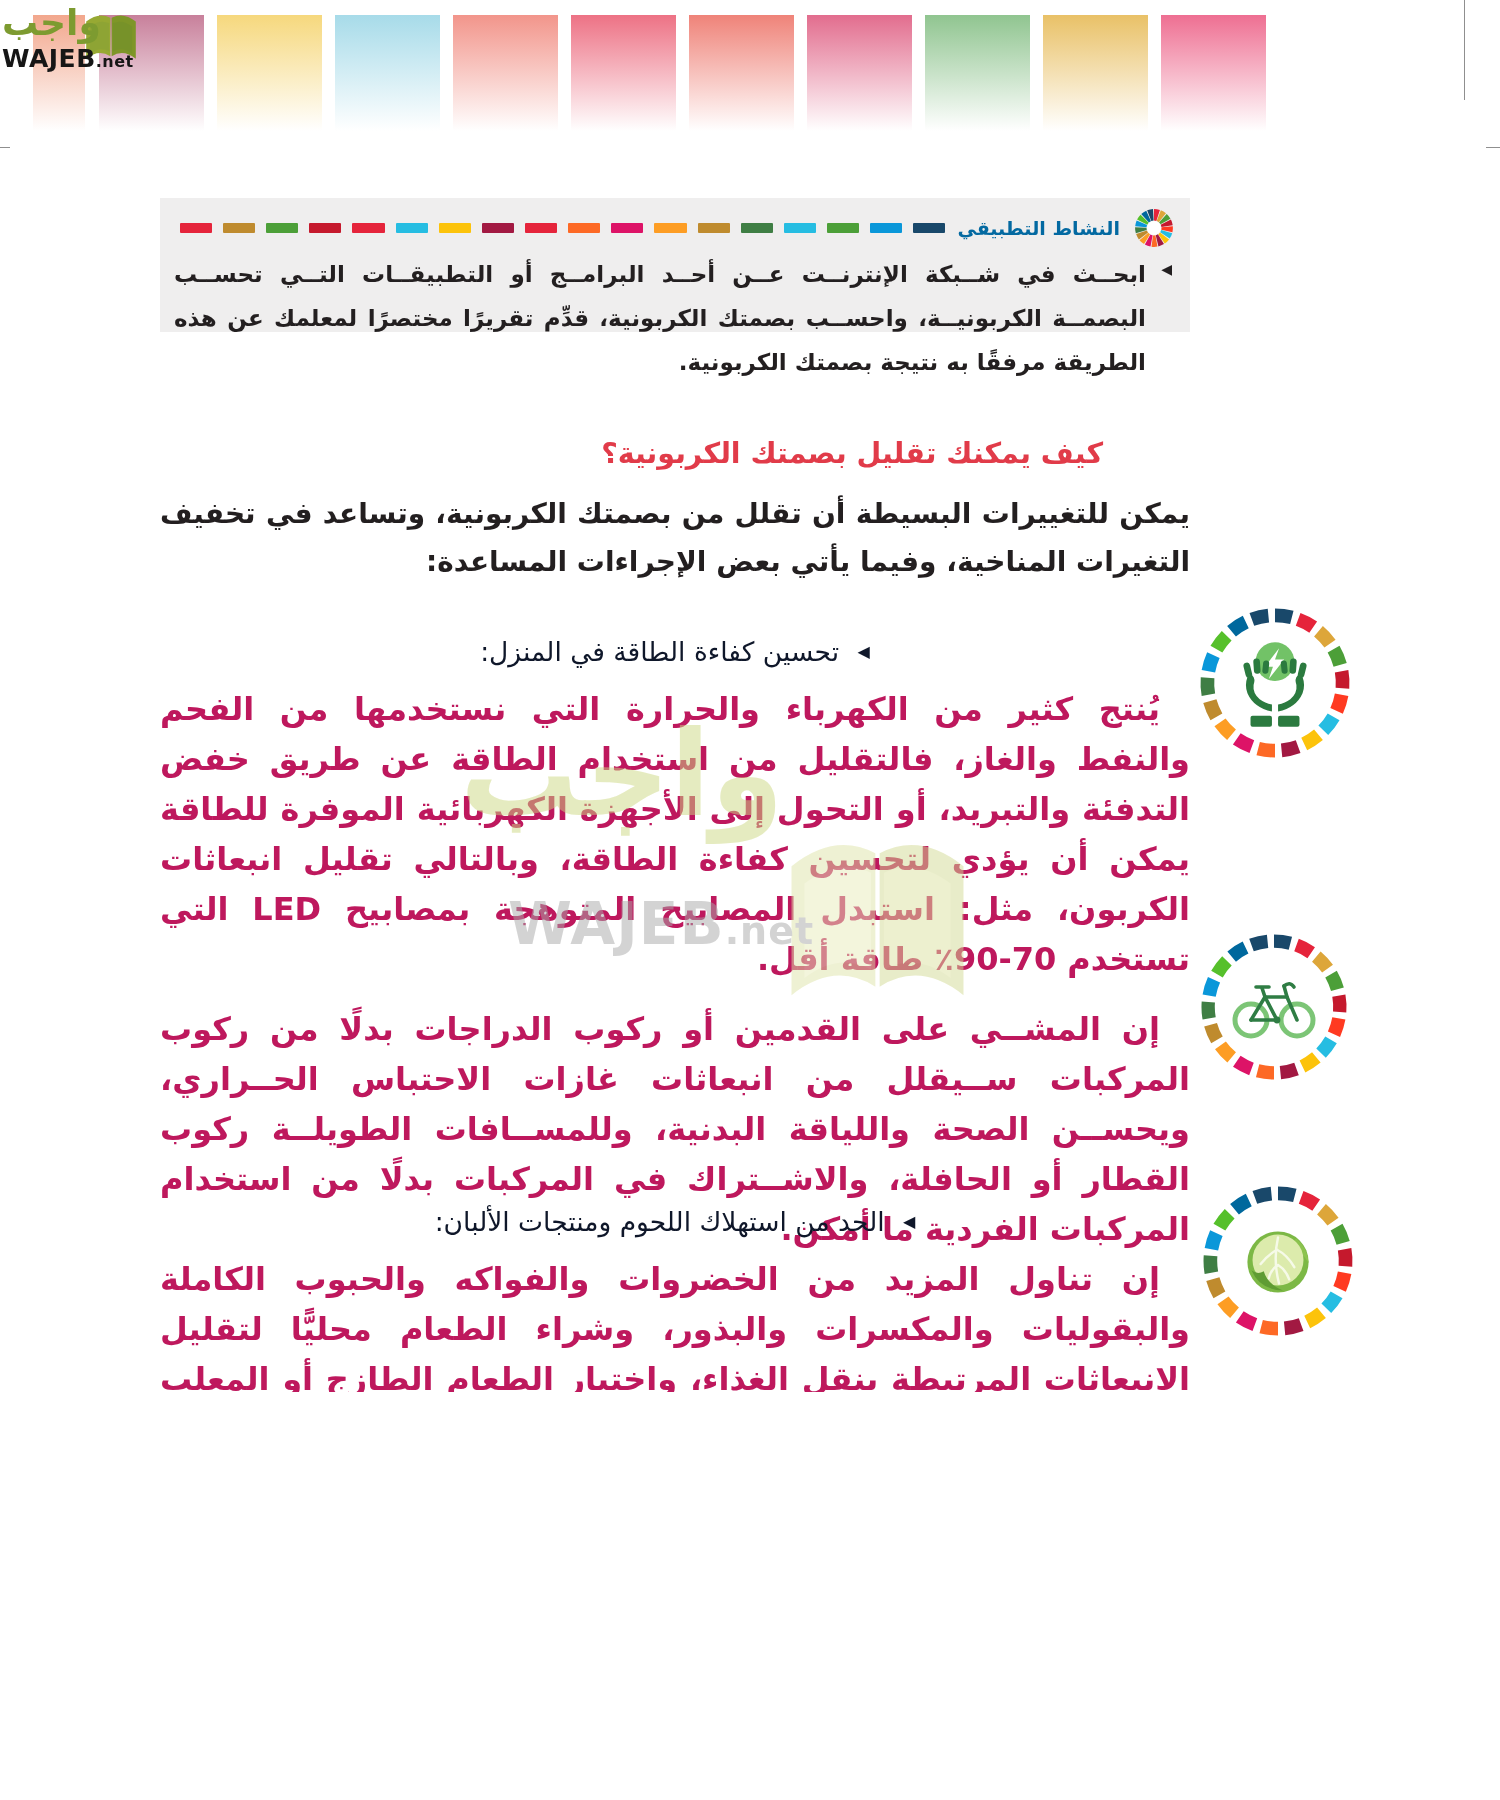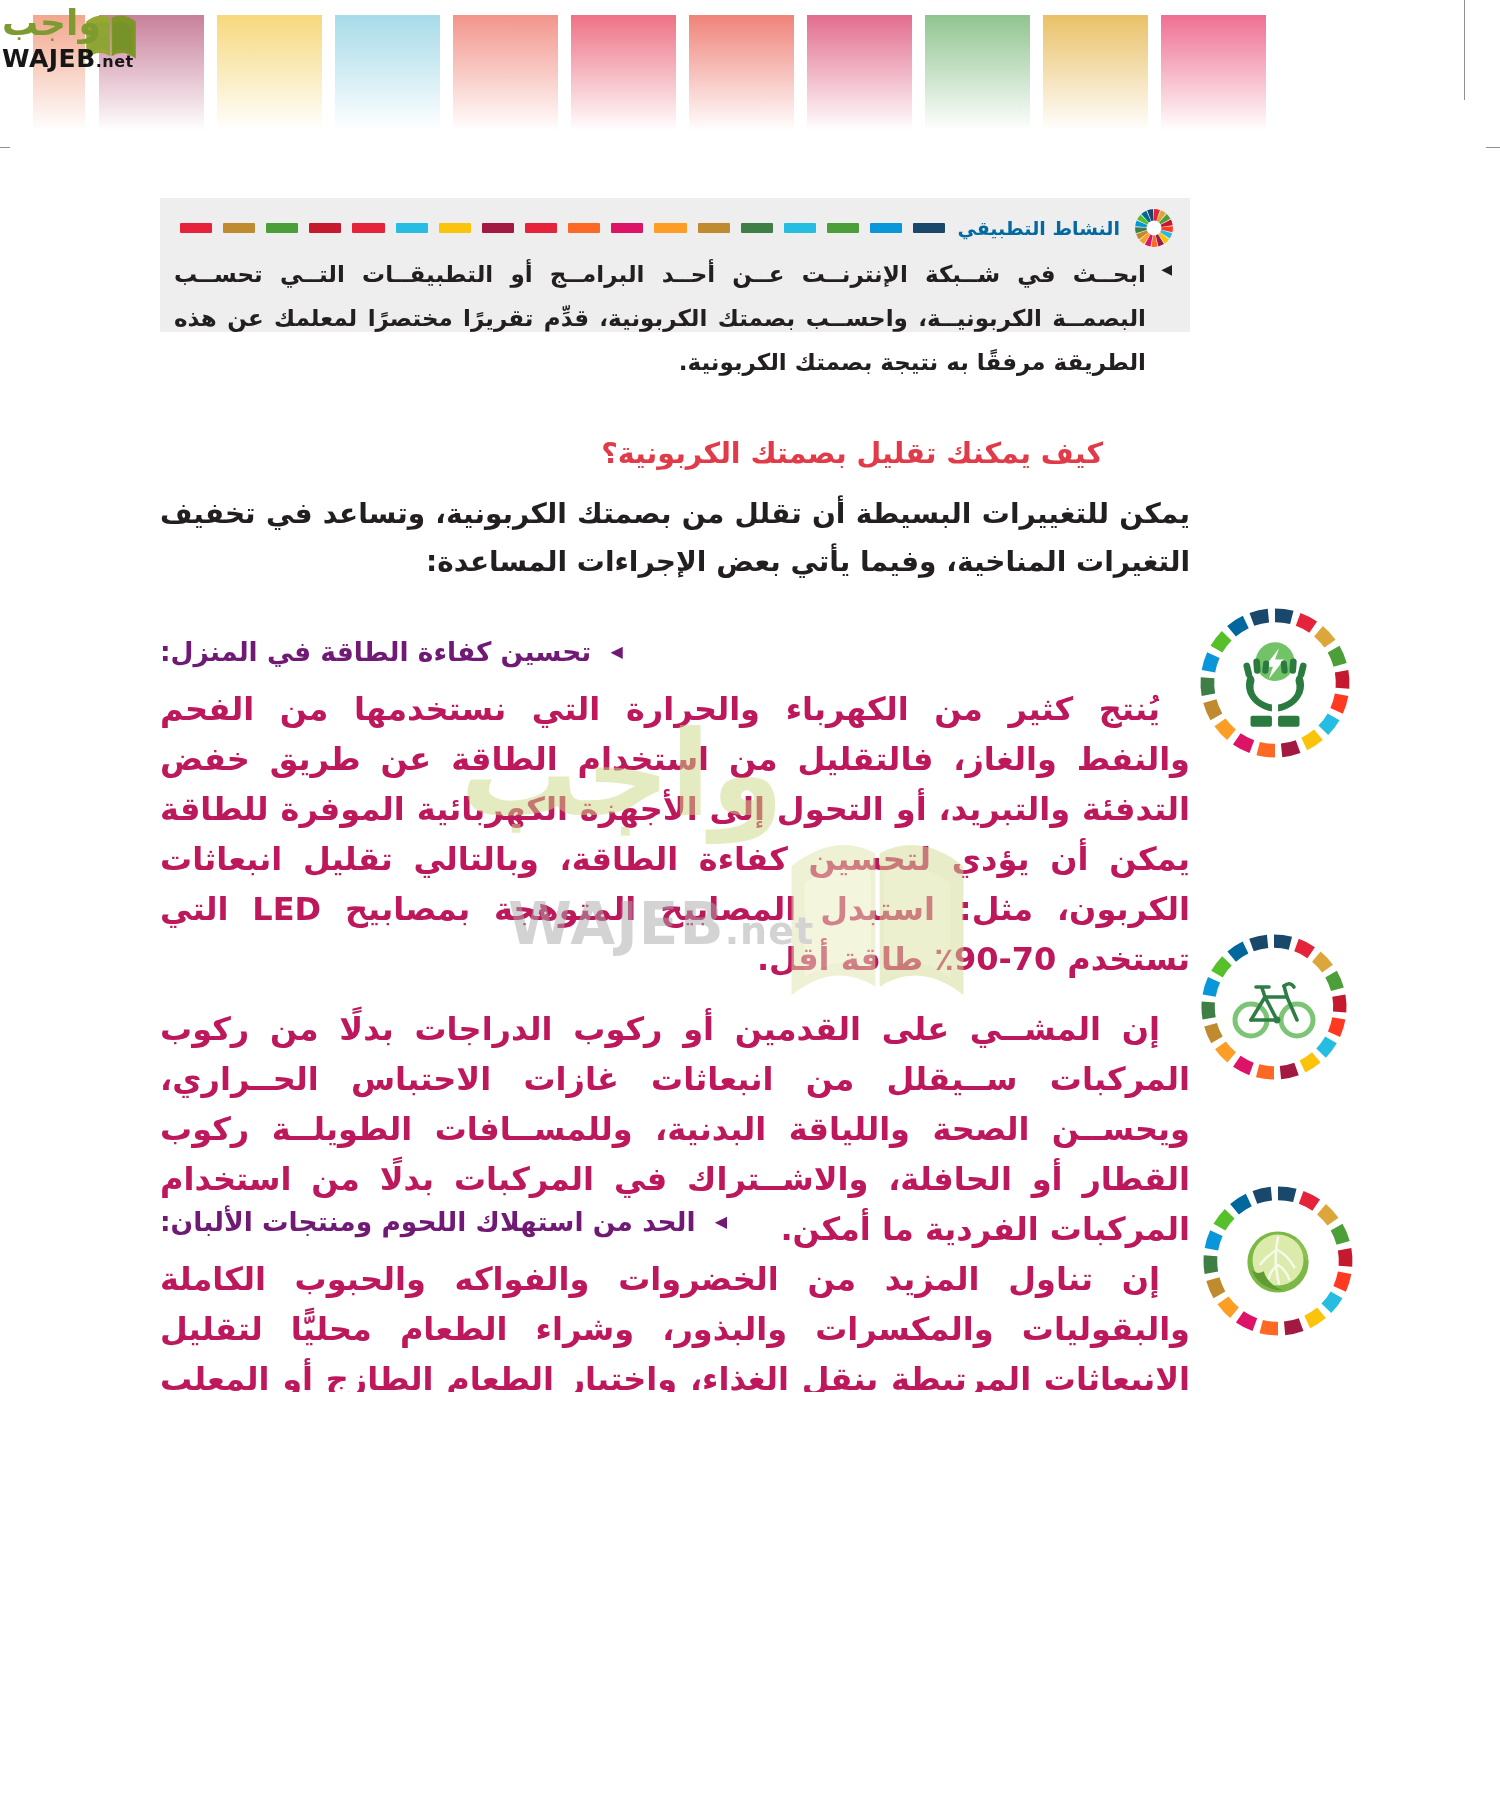--- a/index.html
+++ b/index.html
@@ -25,22 +25,22 @@
   .activity-body-wrap{position:relative;margin:2px 14px 0 14px;padding-right:30px;}
   .tri-bullet{position:absolute;right:4px;top:9px;font-size:14px;color:#231f20;}
   .activity-body{margin:0;direction:rtl;text-align:justify;font-size:23px;font-weight:bold;
                  line-height:44px;color:#231f20;}
   
   .red-heading{position:absolute;right:397px;top:437px;margin:0;direction:rtl;
                font-size:28.5px;font-weight:bold;color:#e13b49;z-index:1;}
   
   .intro{position:absolute;left:160px;top:490px;width:1030px;margin:0;direction:rtl;
          text-align:justify;font-size:28px;font-weight:bold;line-height:48px;color:#231f20;z-index:1;}
-  .sec-heading{position:absolute;left:160px;width:1030px;margin:0;direction:rtl;text-align:left;
-               font-size:26.5px;font-weight:bold;color:#701a75;z-index:1;}
+  .sec-heading{position:absolute;left:160px;width:1030px;margin:0;direction:rtl;text-align:center;
+               font-size:26.5px;font-weight:normal;color:#0f172a;z-index:1;}
   .sec-heading .tri{font-size:16px;margin-left:10px;position:relative;top:-4px;}
   .sec-body{position:absolute;left:160px;width:1030px;margin:0;direction:rtl;text-align:justify;
             font-size:32px;font-weight:bold;line-height:50px;color:#be185d;text-indent:30px;z-index:1;}
   
   .icon-badge{position:absolute;width:152px;height:152px;z-index:1;}
   .icon-badge .ring{position:absolute;inset:0;width:100%;height:100%;}
   .icon-badge .art{position:absolute;inset:25px;width:102px;height:102px;}
   
   .watermark{position:absolute;left:450px;top:705px;width:570px;height:340px;opacity:.5;
              z-index:3;pointer-events:none;}

